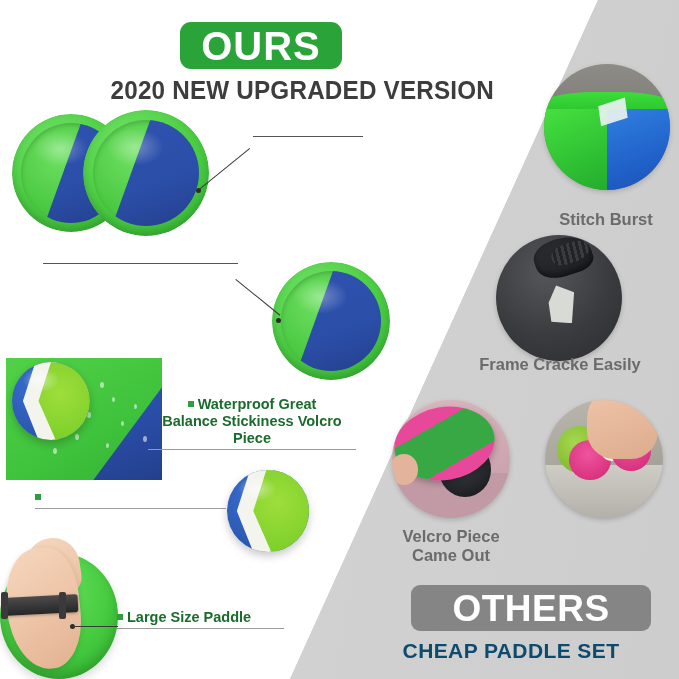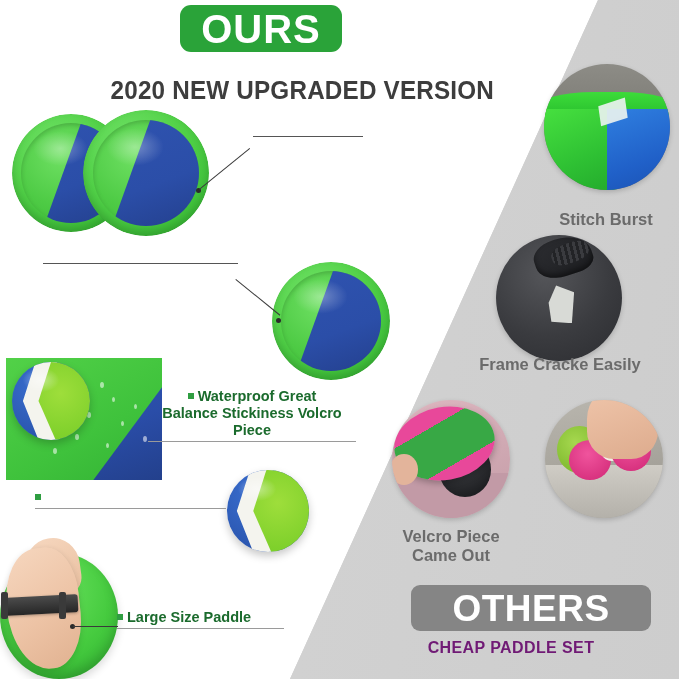--- a/index.html
+++ b/index.html
@@ -14,21 +14,21 @@
     clip-path:polygon(598px 0px, 679px 0px, 679px 679px, 290px 679px);
   }
   .grey-panel-shade{
     position:absolute;inset:0;
     background:linear-gradient(100deg,#c6c6c6 0%,#d2d2d2 40%,#cdcdcd 100%);
     clip-path:polygon(598px 0px, 679px 0px, 679px 679px, 290px 679px);
   }
 
   
   .ours-badge{
-    position:absolute;left:180px;top:5px;width:162px;height:47px;
+    position:absolute;left:180px;top:22px;width:162px;height:47px;
     background:#2aa339;border-radius:11px;
     display:flex;align-items:center;justify-content:center;
   }
   .ours-badge span{
     color:#ffffff;font-weight:bold;font-size:40px;letter-spacing:1px;
     font-family:"Liberation Sans","DejaVu Sans",sans-serif;line-height:1;
   }
   .subtitle{
     position:absolute;left:105px;top:76px;width:370px;text-align:center;
     color:#3d3d3d;font-weight:bold;font-size:25px;letter-spacing:0.2px;
@@ -39,21 +39,21 @@
   .others-badge{
     position:absolute;left:411px;top:585px;width:240px;height:46px;
     background:#858585;border-radius:9px;
     display:flex;align-items:center;justify-content:center;
   }
   .others-badge span{
     color:#ffffff;font-weight:bold;font-size:37px;letter-spacing:0.5px;line-height:1;
   }
   .others-sub{
     position:absolute;left:381px;top:639px;width:260px;text-align:center;
-    color:#701a75;font-weight:bold;font-size:16px;letter-spacing:0.4px;white-space:nowrap;
+    color:#0c4a6e;font-weight:bold;font-size:21px;letter-spacing:0.4px;white-space:nowrap;
   }
 
   
   .callout{position:absolute;}
   .callout .ctext{
     color:#1b6b2d;font-weight:bold;font-size:14.5px;white-space:nowrap;line-height:1.18;
   }
   .callout .ctext.two{white-space:normal;}
   .bullet{
     display:inline-block;width:6px;height:6px;background:#2f9e41;
@@ -245,21 +245,21 @@
     <div class="drop" style="left:36%;top:56%;width:3px;height:5px;"></div>
     <div class="drop" style="left:88%;top:64%;width:4px;height:6px;"></div>
   </div>
   <div class="ball" style="left:12px;top:362px;width:78px;height:78px;">
     <div class="b-blue"></div>
     <div class="b-white" style="clip-path:polygon(30% 0%, 58% 0%, 40% 50%, 62% 100%, 34% 100%, 14% 50%);"></div>
     <div class="b-green" style="clip-path:polygon(50% 0%, 100% 0%, 100% 100%, 56% 100%, 34% 50%);"></div>
     <div class="b-gloss"></div>
   </div>
 
-  <div class="callout" style="left:148px;top:388px;width:208px;text-align:center;">
+  <div class="callout" style="left:148px;top:396px;width:208px;text-align:center;">
     <div class="ctext two">
       <span class="bullet"></span><span>Waterproof Great</span><br>
       <span>Balance Stickiness Volcro Piece</span>
     </div>
     <div class="rule grey"></div>
   </div>
 
   <div class="ball" style="left:227px;top:470px;width:82px;height:82px;">
     <div class="b-blue"></div>
     <div class="b-white" style="clip-path:polygon(28% 0%, 56% 0%, 38% 50%, 60% 100%, 32% 100%, 12% 50%);"></div>

